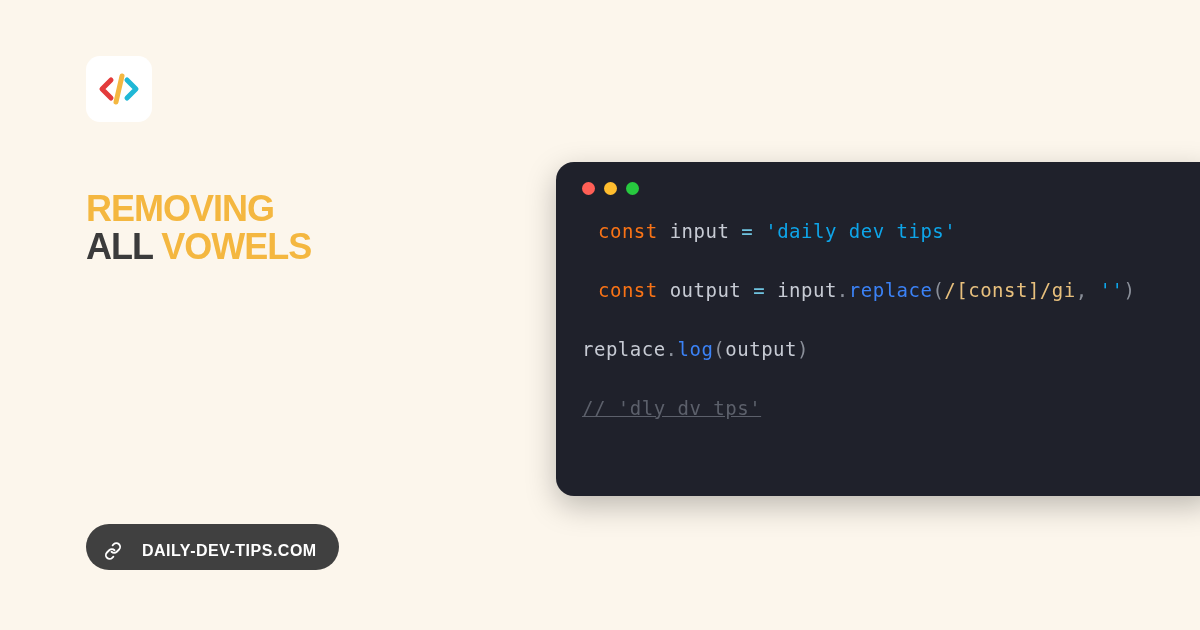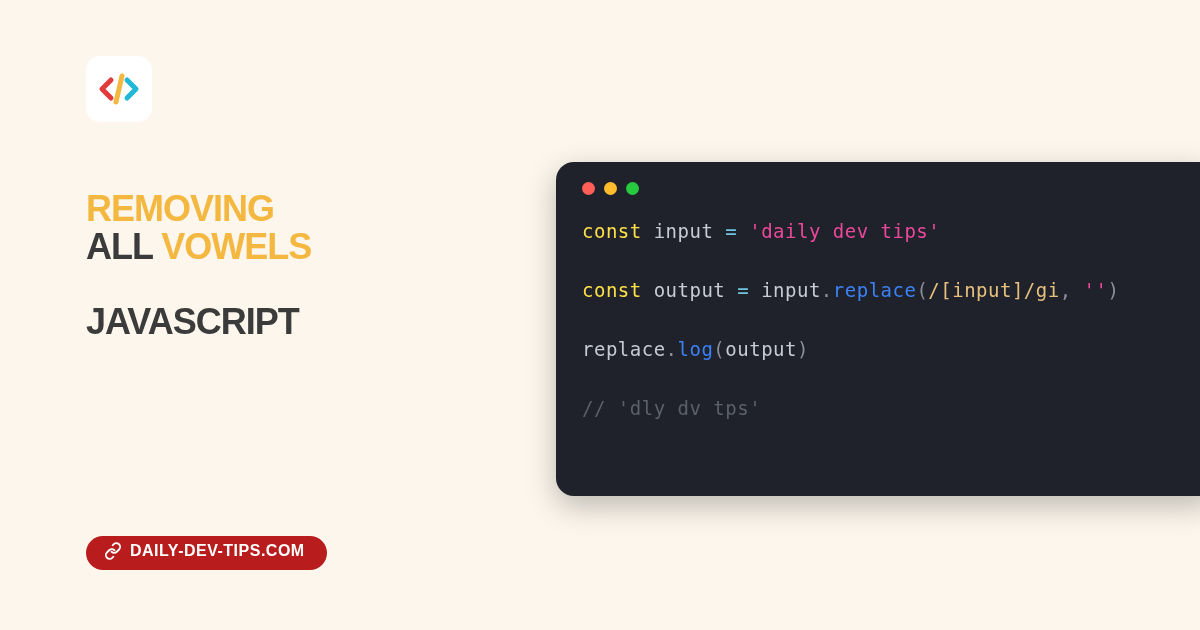--- a/index.html
+++ b/index.html
@@ -37,27 +37,27 @@
     letter-spacing: -1px;
   }
   .title .word { display: inline; }
   .c-yellow { color: #F4B740; }
   .c-dark   { color: #3B3B3B; }
 
   .url-pill {
     position: absolute;
     left: 86px;
     bottom: 60px;
-    background: #b91c1c;
+    background: #404040;
     color: #fff;
     border-radius: 999px;
-    padding: 6px 22px 10px 18px;
+    padding: 18px 22px 10px 18px;
     display: inline-flex;
     align-items: center;
-    gap: 8px;
+    gap: 20px;
     font-weight: 700;
     font-size: 16px;
     letter-spacing: 0.5px;
   }
   .url-pill .link-icon { flex: none; }
 
   .code-window {
     position: absolute;
     top: 162px;
     left: 556px;
@@ -78,65 +78,64 @@
   .tl-red    { background: #FF5F56; }
   .tl-yellow { background: #FFBD2E; }
   .tl-green  { background: #27C93F; }
 
   .code {
     font-size: 19px;
     line-height: 1.55;
     white-space: pre;
     letter-spacing: 0.5px;
   }
-  .tok-keyword { color: #fde047; }
+  .tok-keyword { color: #f97316; margin-left: 16px; }
   .tok-ident   { color: #C7CBD4; }
   .tok-eq      { color: #6FC3DF; }
-  .tok-string  { color: #ec4899; }
+  .tok-string  { color: #0ea5e9; }
   .tok-punct   { color: #8A8F99; }
   .tok-method  { color: #3b82f6; }
   .tok-regex   { color: #E8C07D; }
   .tok-object  { color: #C7CBD4; }
-  .tok-comment { color: #5C606B; }
+  .tok-comment { color: #5C606B; text-decoration: underline; }
 </style>
 </head>
 <body>
 
 <div class="logo">
   <svg width="44" height="44" viewBox="0 0 44 44">
     <polyline points="14,13 5,22 14,31" fill="none" stroke="#E33B3B" stroke-width="5" stroke-linecap="round" stroke-linejoin="round"></polyline>
     <polyline points="30,13 39,22 30,31" fill="none" stroke="#20B8D6" stroke-width="5" stroke-linecap="round" stroke-linejoin="round"></polyline>
     <line x1="25" y1="9" x2="19" y2="35" stroke="#F4B740" stroke-width="5" stroke-linecap="round"></line>
   </svg>
 </div>
 
 <h1 class="title">
   <span class="word c-yellow">REMOVING</span>
   <br>
   <span class="word c-dark">ALL</span>
   <span class="word c-yellow">VOWELS</span>
   <br>
   <br>
-  <span class="word c-dark">JAVASCRIPT</span>
 </h1>
 
 <a class="url-pill">
   <svg class="link-icon" width="18" height="18" viewBox="0 0 24 24" fill="none" stroke="#fff" stroke-width="2.4" stroke-linecap="round" stroke-linejoin="round">
     <path d="M10 13a5 5 0 0 0 7.07 0l3-3a5 5 0 0 0-7.07-7.07l-1.5 1.5"></path>
     <path d="M14 11a5 5 0 0 0-7.07 0l-3 3a5 5 0 0 0 7.07 7.07l1.5-1.5"></path>
   </svg>
   <span>DAILY-DEV-TIPS.COM</span>
 </a>
 
 <div class="code-window">
   <div class="traffic-lights">
     <span class="tl-red"></span>
     <span class="tl-yellow"></span>
     <span class="tl-green"></span>
   </div>
   <div class="code"><span class="tok-keyword">const</span> <span class="tok-ident">input</span> <span class="tok-eq">=</span> <span class="tok-string">'daily dev tips'</span>
 
-<span class="tok-keyword">const</span> <span class="tok-ident">output</span> <span class="tok-eq">=</span> <span class="tok-object">input</span><span class="tok-punct">.</span><span class="tok-method">replace</span><span class="tok-punct">(</span><span class="tok-regex">/[input]/gi</span><span class="tok-punct">,</span> <span class="tok-string">''</span><span class="tok-punct">)</span>
+<span class="tok-keyword">const</span> <span class="tok-ident">output</span> <span class="tok-eq">=</span> <span class="tok-object">input</span><span class="tok-punct">.</span><span class="tok-method">replace</span><span class="tok-punct">(</span><span class="tok-regex">/[const]/gi</span><span class="tok-punct">,</span> <span class="tok-string">''</span><span class="tok-punct">)</span>
 
 <span class="tok-object">replace</span><span class="tok-punct">.</span><span class="tok-method">log</span><span class="tok-punct">(</span><span class="tok-ident">output</span><span class="tok-punct">)</span>
 
 <span class="tok-comment">// 'dly dv tps'</span></div>
 </div>
 
 </body></html>

